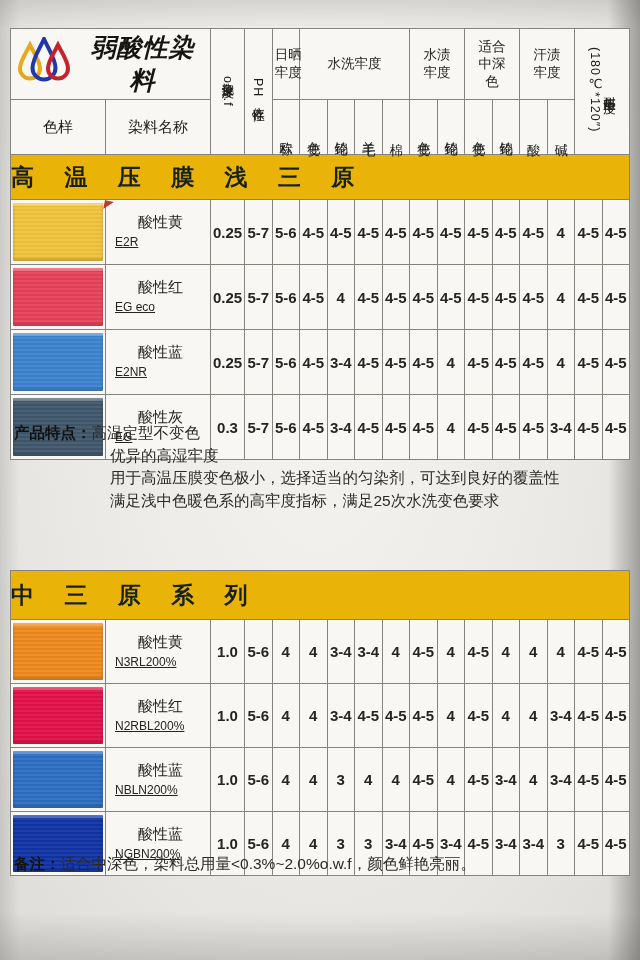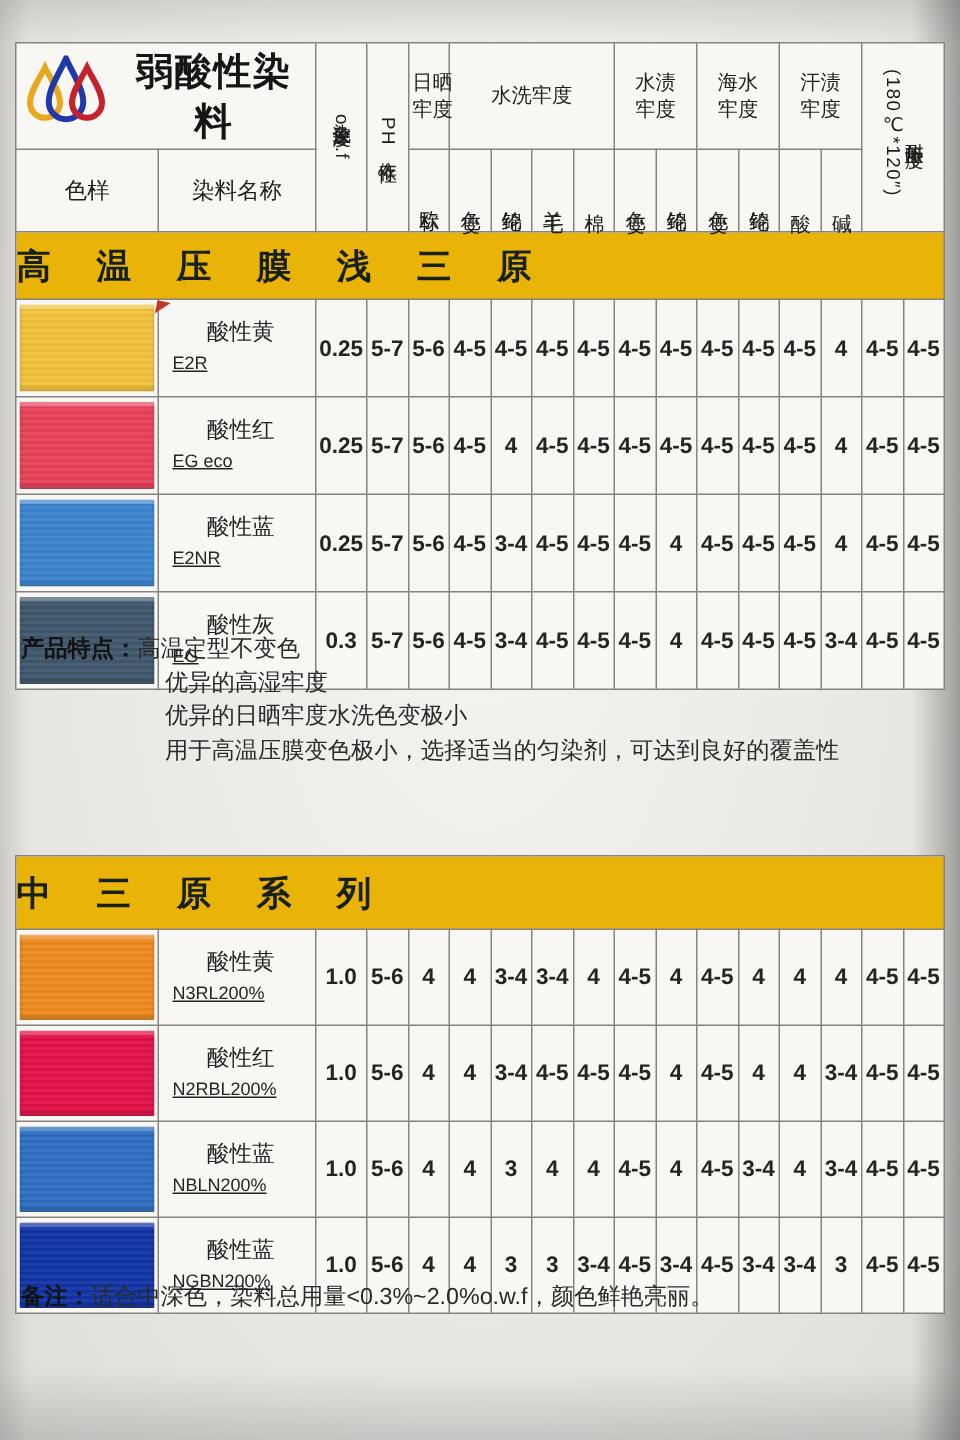--- a/index.html
+++ b/index.html
@@ -12,21 +12,21 @@
       linear-gradient(to bottom, rgba(0,0,0,.10) 0%, rgba(0,0,0,0) 3%, rgba(0,0,0,0) 95%, rgba(0,0,0,.14) 100%),
       radial-gradient(ellipse at 50% 38%, #f5f4f1 0%, #e9e8e5 60%, #dddcd9 100%);
   }
   table{border-collapse:collapse;table-layout:fixed;width:620px;background:#f8f7f4;}
   td,th{border:1px solid #85847f;padding:0;font-weight:normal;vertical-align:middle;}
   .t1{position:absolute;left:10px;top:28px;}
   .t2{position:absolute;left:10px;top:570px;}
   
   .hr1 th{height:56px;}
   .hr2 th{height:54px;font-size:15px;}
-  .logo-cell{padding:2px 4px;}
+  .logo-cell{padding:2px 4px;font-style:italic;}
   .logo-wrap{display:flex;align-items:center;justify-content:center;gap:6px;}
   .brand-title{font-size:25px;font-weight:bold;letter-spacing:1px;color:#151513;}
   .vert{text-align:center;}
   .vert .vi{display:inline-block;writing-mode:vertical-rl;text-orientation:mixed;
     font-size:12.5px;line-height:1.15;letter-spacing:1px;max-height:104px;}
   .vert .vi span{display:block;}
   .group{font-size:13.5px;text-align:center;line-height:1.3;}
   .g2 .wb{display:inline-block;width:2.35em;word-break:break-all;line-height:1.3;}
   .vsub{text-align:center;}
   .vsub .vs{display:inline-block;writing-mode:vertical-rl;text-orientation:upright;
@@ -90,21 +90,21 @@
           </svg>
         </span>
         <span class="brand-title">弱酸性染料</span>
       </div>
     </th>
     <th rowspan="2" class="vert"><span class="vi">染色深度o.w.f</span></th>
     <th rowspan="2" class="vert"><span class="vi">PH依存性</span></th>
     <th class="group g2"><span class="wb">日晒牢度</span></th>
     <th colspan="4" class="group"><span>水洗牢度</span></th>
     <th colspan="2" class="group g2"><span class="wb">水渍牢度</span></th>
-    <th colspan="2" class="group g2"><span class="wb">海水牢度</span></th>
+    <th colspan="2" class="group g2"><span class="wb">适合中深色</span></th>
     <th colspan="2" class="group g2"><span class="wb">汗渍牢度</span></th>
     <th rowspan="2" colspan="2" class="vert">
       <span class="vi"><span>耐热压牢度</span><span>(180℃*120″)</span></span>
     </th>
   </tr>
   <tr class="hr2">
     <th>色样</th>
     <th>染料名称</th>
     <th class="vsub"><span class="vs">欧标</span></th>
     <th class="vsub"><span class="vs">色变</span></th>
@@ -218,22 +218,22 @@
     <td class="v">3-4</td>
     <td class="v">4-5</td>
     <td class="v">4-5</td>
   </tr>
 </tbody>
   </table>
 
 <div class="notes1">
   <div><span class="lbl">产品特点：</span><span>高温定型不变色</span></div>
   <div class="feat-line">优异的高湿牢度</div>
-  <div class="feat-line">优异的日晒牢度水洗色变极小</div>
   <div class="feat-line">用于高温压膜变色极小，选择适当的匀染剂，可达到良好的覆盖性</div>
+  <div class="feat-line">满足浅中色暖色系的高牢度指标，满足25次水洗变色要求</div>
 </div>
 
 <table class="t2">
   <colgroup>
     <col style="width:95px">
       <col style="width:105px">
       <col style="width:34px">
     <col>
       <col>
       <col>

